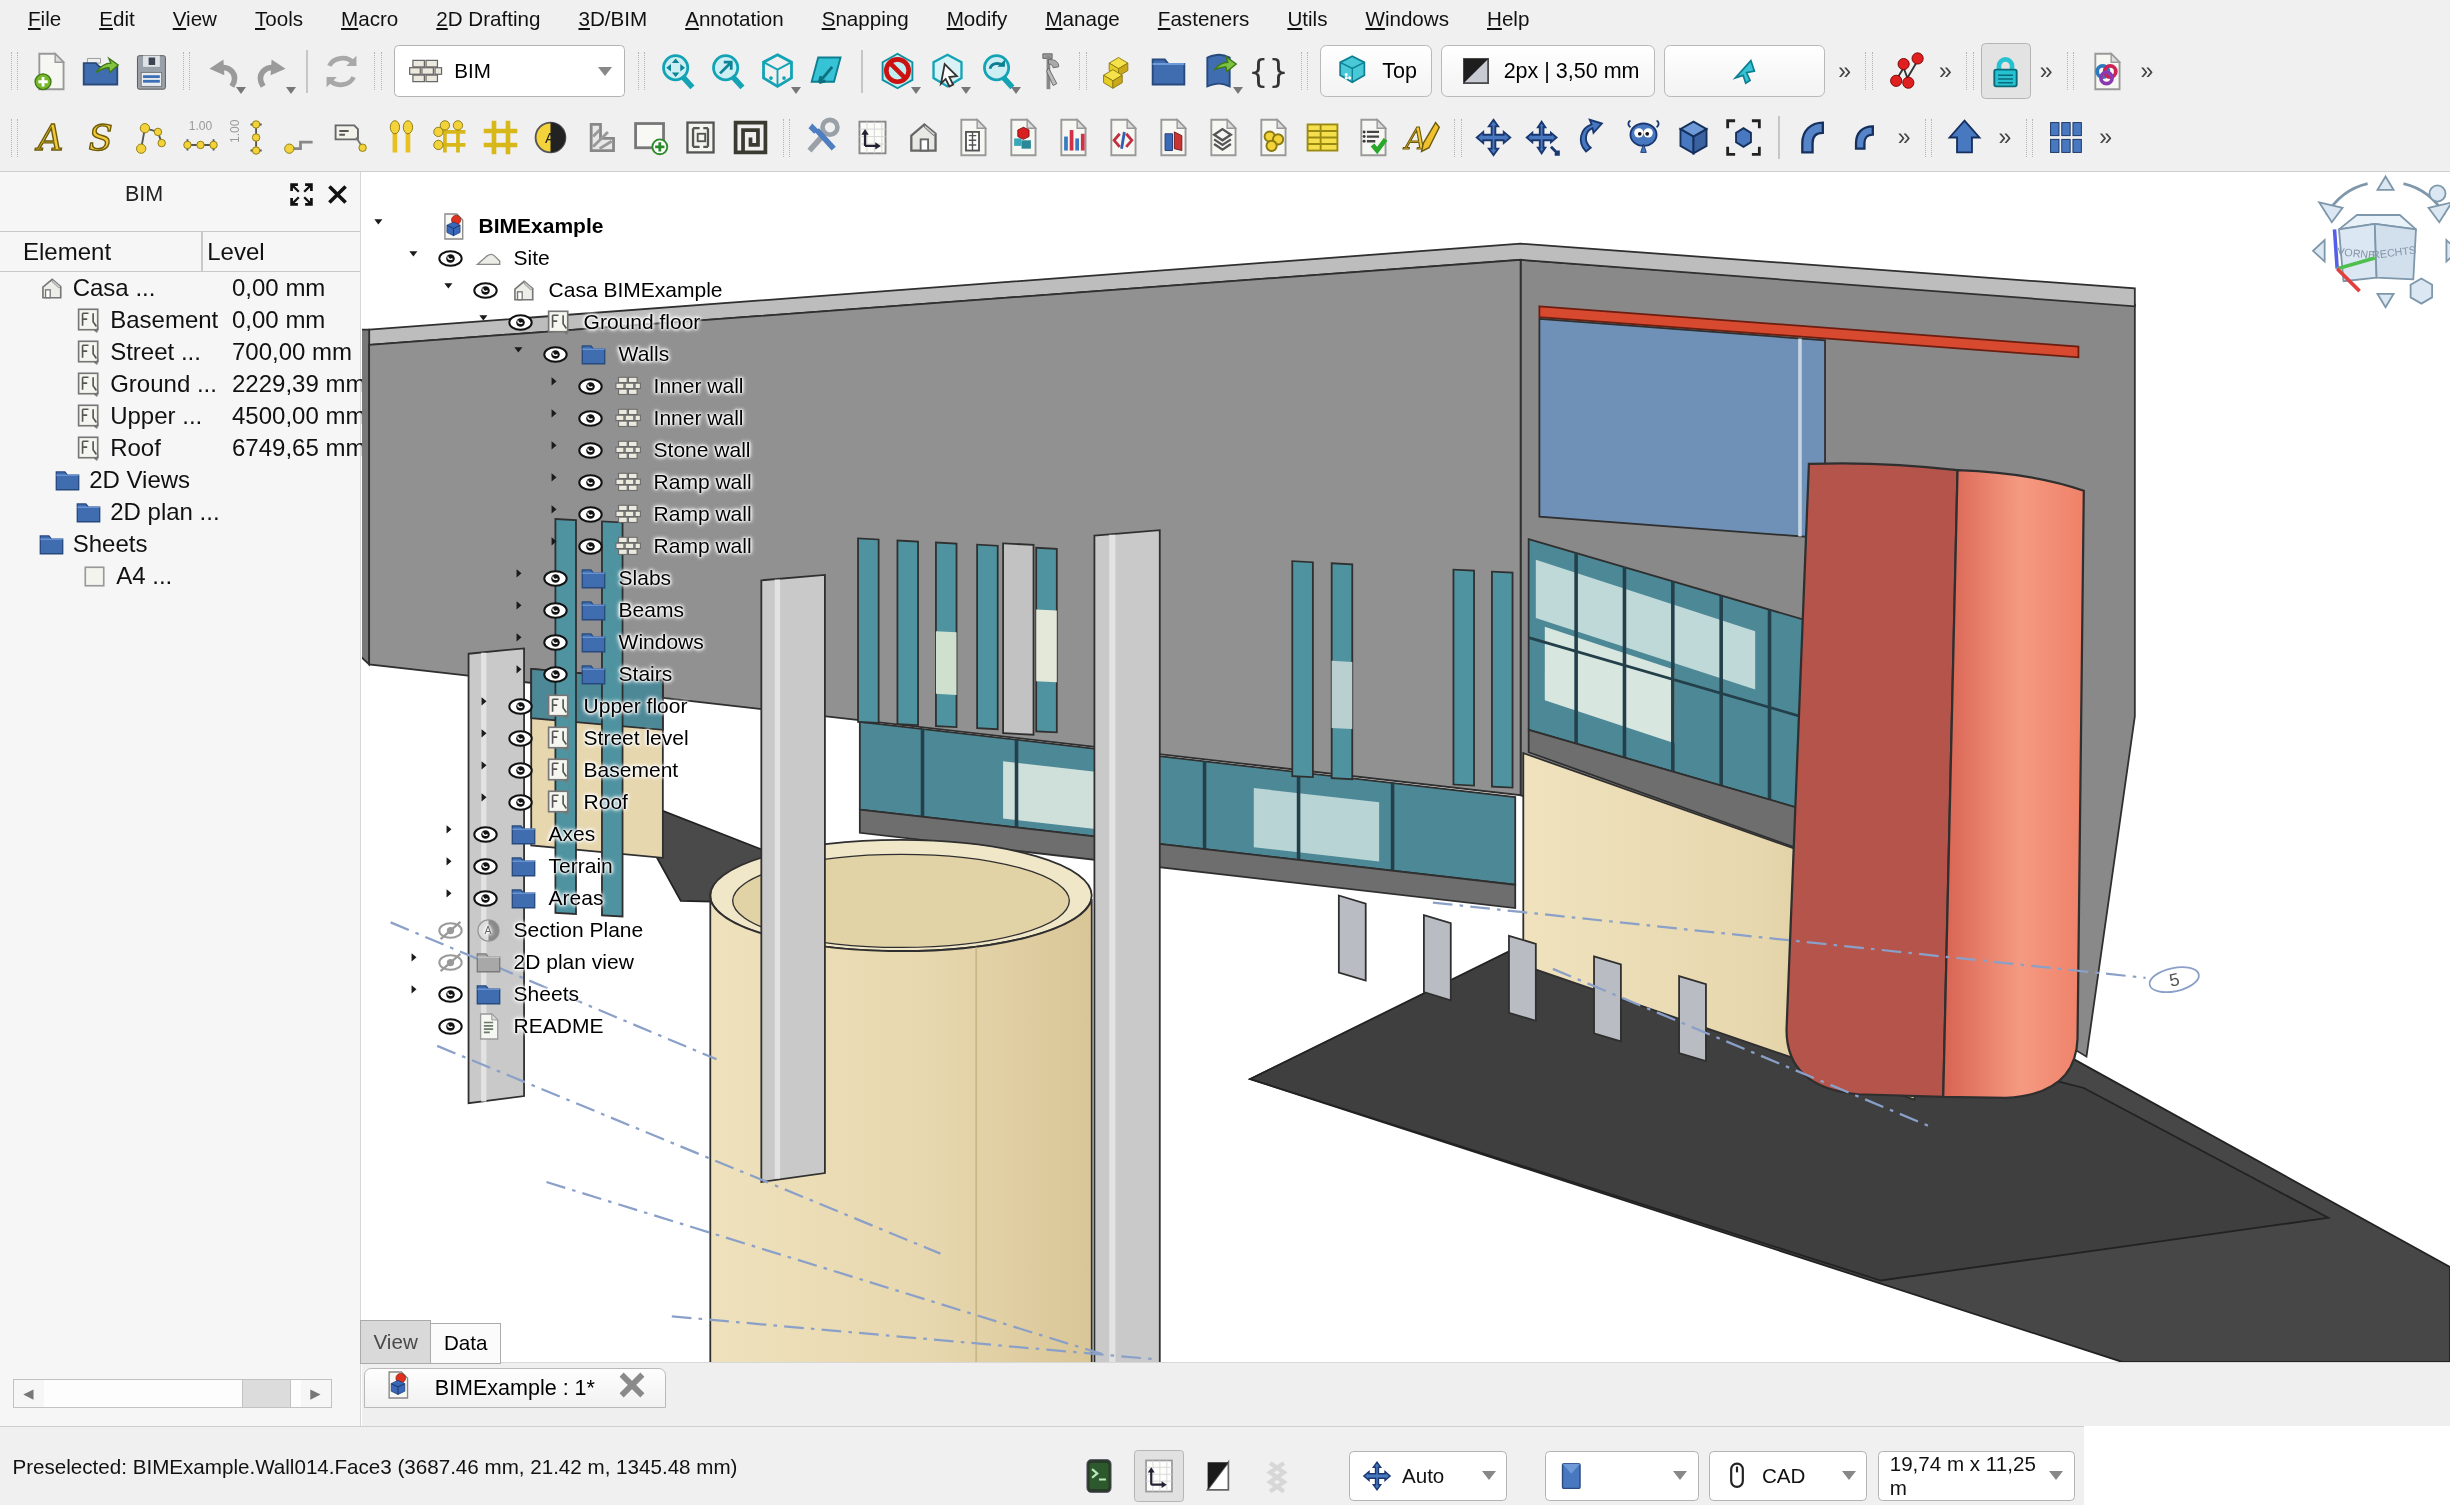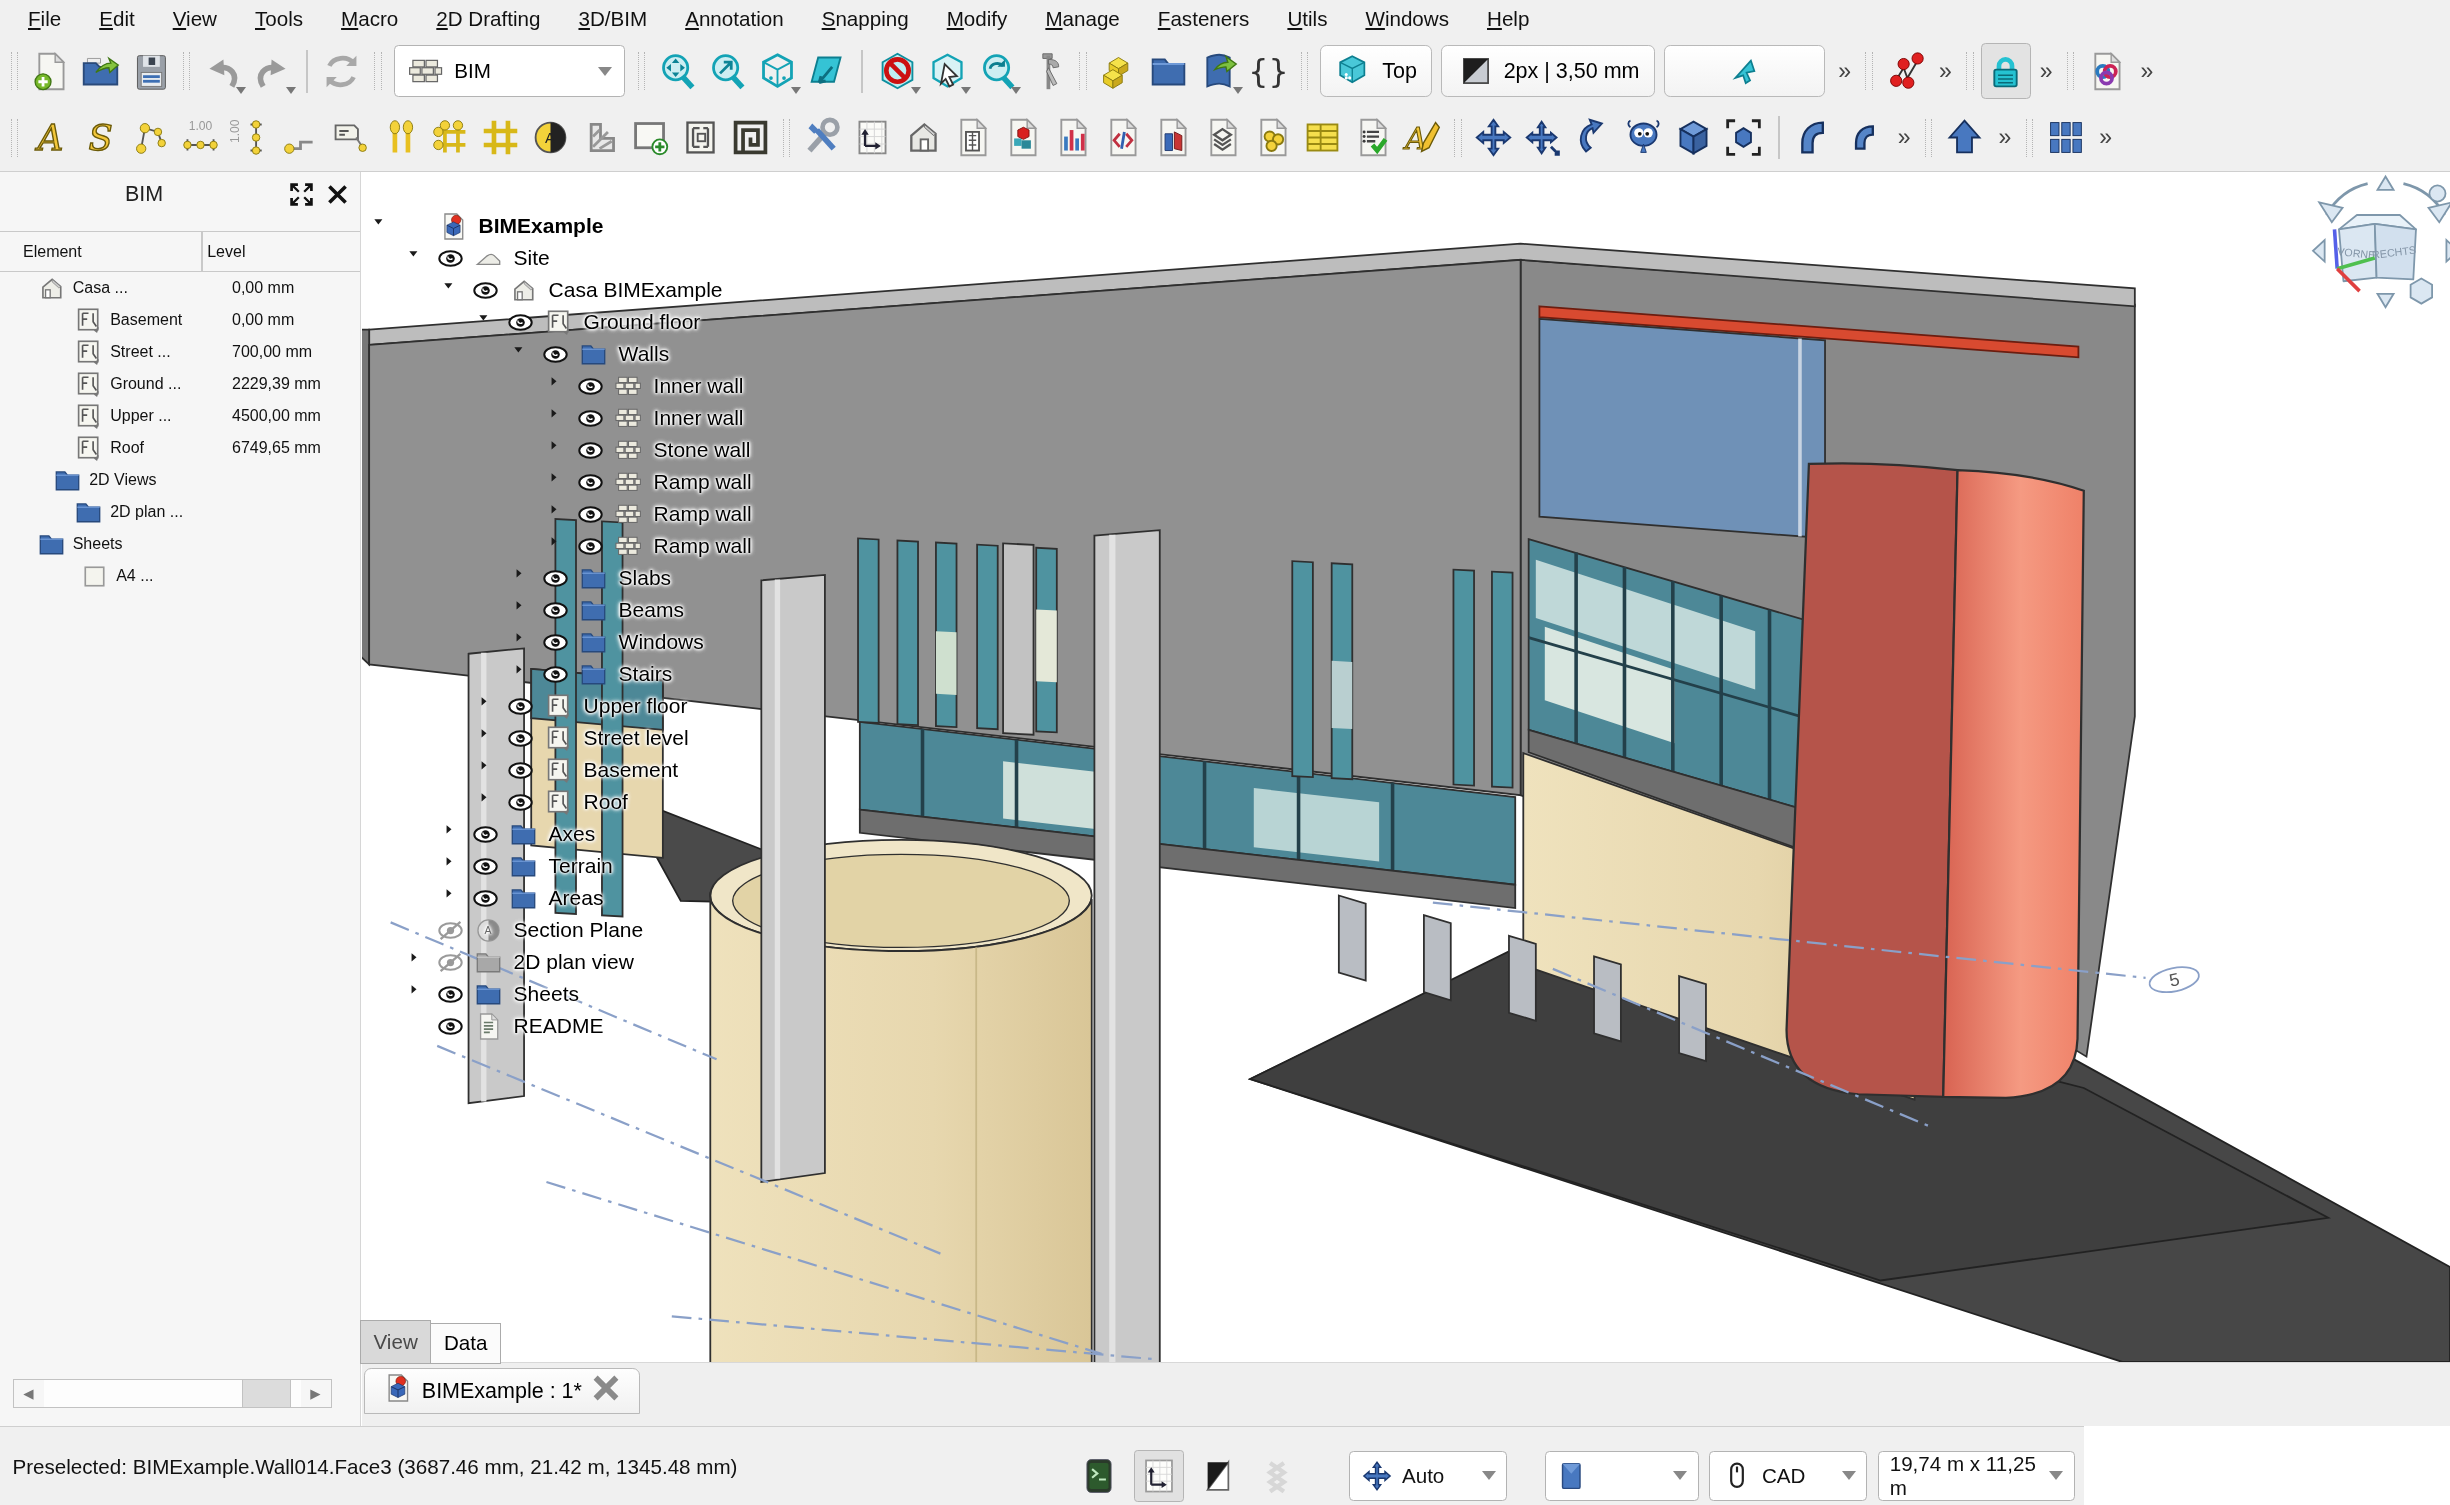--- a/index.html
+++ b/index.html
@@ -31,21 +31,21 @@
     border-top:9px solid #888;margin-left:auto;}
   .tb-labelbtn{height:52px;background:linear-gradient(#ffffff,#f3f3f3);border:0.9px solid #b9b9b9;
     border-radius:6.3px;display:flex;align-items:center;gap:9px;padding:0 14.3px;font-size:21.5px;margin:0 4.5px;}
   .tb-labelbtn svg{width:38px;height:38px;}
   
   #bim-panel{position:absolute;left:0;top:172px;width:361px;height:1254px;background:#f6f6f6;
     border-right:0.9px solid #d6d6d6;box-sizing:border-box;}
   #panel-titlebar{height:45px;display:flex;align-items:center;font-size:21.5px;color:#222;position:relative;}
   #panel-title{flex:1;text-align:center;}
   .panel-ico{width:27px;height:27px;margin-right:9px;}
-  #panel-table{margin-top:14.3px;font-size:16px;color:#111;position:relative;}
+  #panel-table{margin-top:14.3px;font-size:24px;color:#111;position:relative;}
   #panel-header{height:39px;border-top:1.8px solid #c9c9c9;border-bottom:1.8px solid #c9c9c9;
     display:flex;align-items:center;position:relative;}
   #panel-header .col1{padding-left:23px;width:177px;}
   #panel-header .col2{padding-left:7.2px;}
   #panel-header .coldiv{position:absolute;left:201px;top:0;bottom:0;width:1.8px;background:#c9c9c9;}
   .p-row{height:32px;display:flex;align-items:center;position:relative;margin-left:24px;}
   .p-row .p-ico{width:29px;height:29px;margin-right:7.2px;flex:none;}
   .p-row .p-label{white-space:nowrap;}
   .p-row .p-level{position:absolute;left:208px;white-space:nowrap;}
   #panel-scrollbar{position:absolute;left:12.5px;top:1207px;width:319px;height:29px;background:#fdfdfd;
@@ -69,22 +69,22 @@
   .t-label{margin-left:3.6px;white-space:nowrap;}
   .t-bold{font-weight:bold;}
   
   #combo-tabs{position:absolute;left:360px;top:1320px;display:flex;z-index:6;}
   .ctab{height:42px;padding:0 12.5px;font-size:20.6px;display:flex;align-items:center;border:0.9px solid #ababab;}
   .ctab.sel{background:#d9d9d9;color:#4a4a4a;}
   .ctab.unsel{background:#fbfbfb;color:#000;margin-left:-0.9px;margin-top:2.7px;height:39px;}
   
   #mdi-strip{position:absolute;left:362px;top:1362px;width:2088px;height:64px;background:#efefef;
     border-top:0.9px solid #d8d8d8;box-sizing:border-box;}
-  #mdi-tab{position:absolute;left:1.8px;top:5.4px;height:46px;background:linear-gradient(#fefefe,#f1f1f1);
-    border:0.9px solid #b9b9b9;border-radius:7.2px 7.2px 0 0;display:flex;align-items:center;gap:9px;
+  #mdi-tab{position:absolute;left:1.8px;top:5.4px;height:40px;background:linear-gradient(#fefefe,#f1f1f1);
+    border:0.9px solid #b9b9b9;border-radius:7.2px 7.2px 0 0;display:flex;align-items:center;gap:22px;
     padding:0 18px;font-size:21.5px;box-sizing:border-box;}
   #mdi-tab svg{width:30px;height:30px;}
   
   #statusbar{position:absolute;left:0;top:1426px;width:2084px;height:80px;background:#f0f0f0;
     border-top:0.9px solid #cfcfcf;box-sizing:border-box;font-size:20.6px;color:#111;}
   #status-msg{position:absolute;left:12.5px;top:0;height:79px;display:flex;align-items:center;}
   #status-right{position:absolute;right:9px;top:9px;height:79px;display:flex;align-items:center;gap:10.7px;}
   .st-btn{width:48px;height:50px;display:flex;align-items:center;justify-content:center;border-radius:3.6px;}
   .st-btn svg{width:38px;height:38px;}
   .st-btn.pressed{background:#e1e1e1;border:0.9px solid #b5b5b5;}

